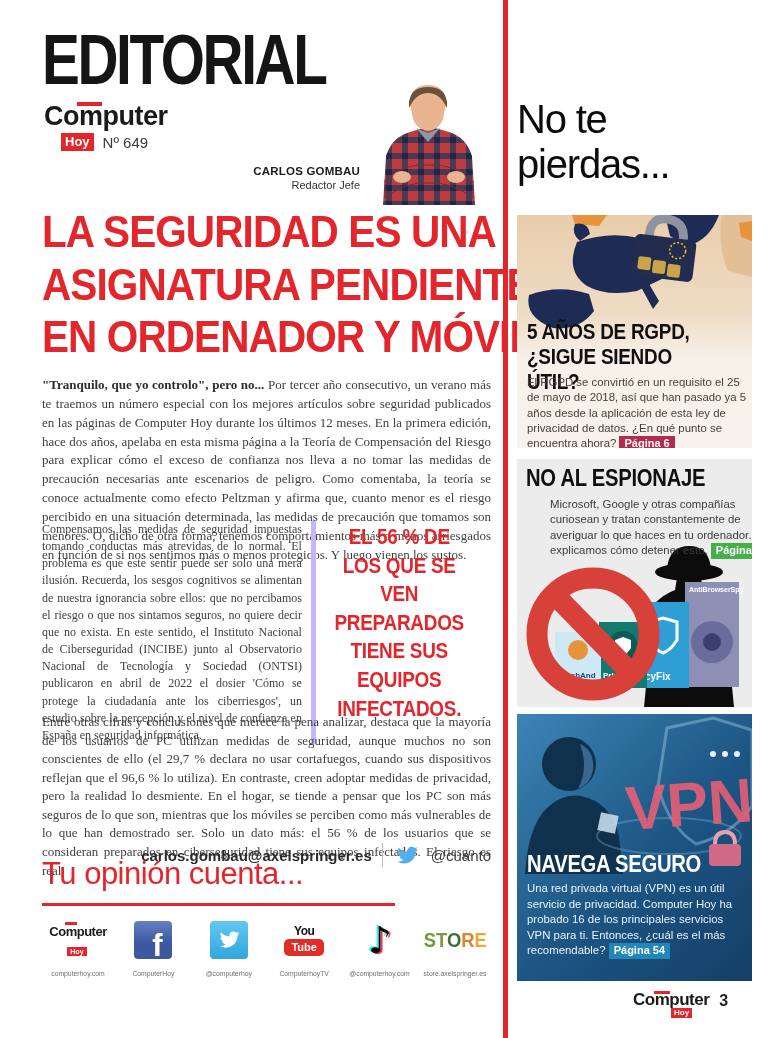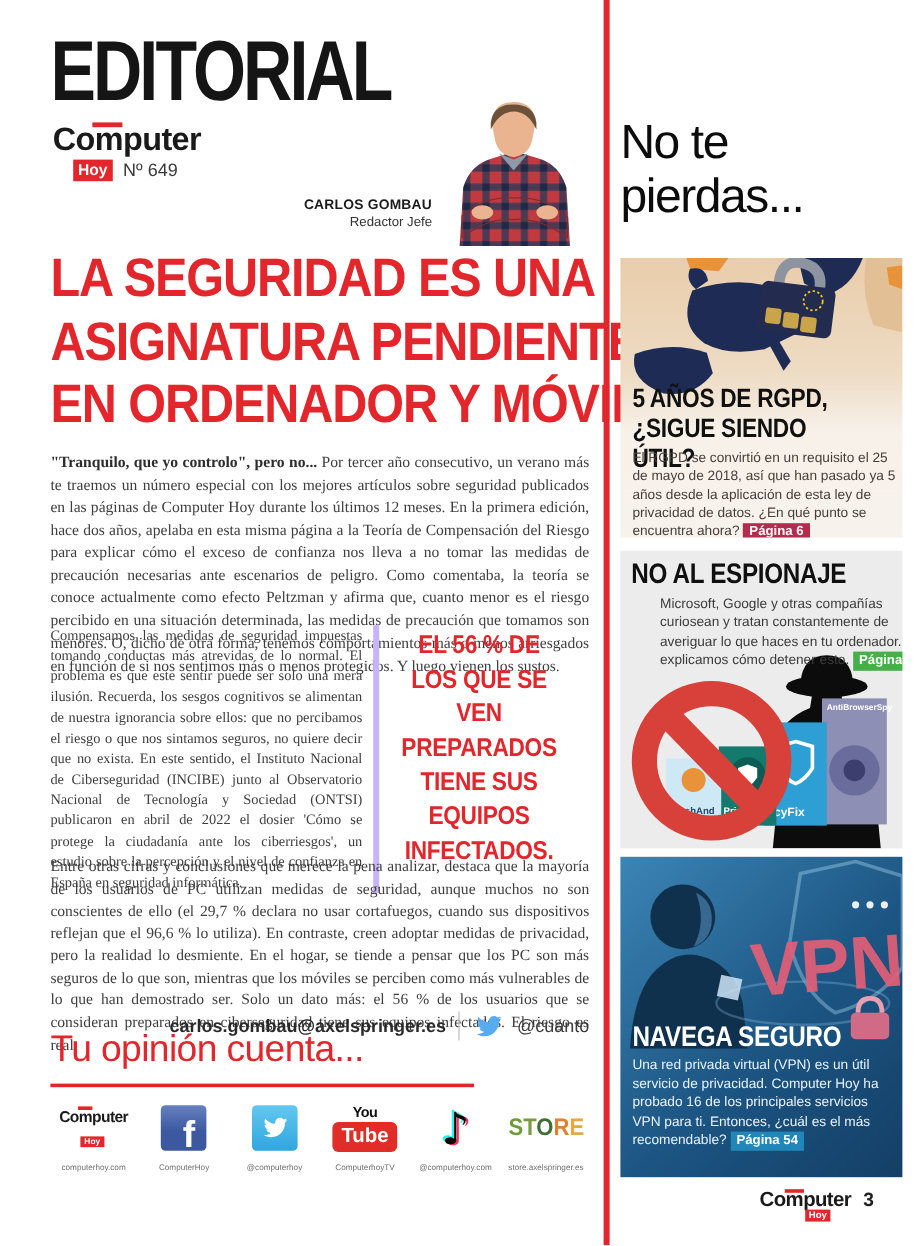--- a/index.html
+++ b/index.html
@@ -56,21 +56,21 @@
   .soc-cap{font-size:6.8px;color:#6f6f6f;margin-top:5px;white-space:nowrap;}
   .logo-mini .ch-word{font-size:13px;}
   .logo-mini .ch-bar{left:16px;top:0;width:12px;height:2.5px;}
   .logo-mini .hoy-box{font-size:7px;padding:1px 3px;margin-left:18px;margin-top:1px;}
   .sq-icon{width:38px;height:38px;border-radius:4px;display:flex;align-items:flex-end;justify-content:center;overflow:hidden;}
   .fb{background:linear-gradient(#6580c0,#3c59a0 58%);}
   .fb-f{color:#fff;font-size:31px;font-weight:800;line-height:.85;margin-right:-8px;}
   .tw{background:linear-gradient(#62c8f0,#31a5de);align-items:center;}
   .yt{display:flex;flex-direction:column;align-items:center;}
   .yt-you{font-size:12px;font-weight:900;color:#111;letter-spacing:-.5px;}
-  .yt-tube{background:#e02d27;color:#fff;font-size:17px;font-weight:800;padding:2px 7px 3px;border-radius:5px;margin-top:1px;}
+  .yt-tube{background:#e02d27;color:#fff;font-size:11px;font-weight:800;padding:2px 7px 3px;border-radius:5px;margin-top:1px;}
   .tiktok-note{font-family:"DejaVu Sans",sans-serif;font-size:37px;color:#080808;line-height:1;
     text-shadow:-2px -1px 0 #25f4ee,2px 1px 0 #fe2c55;}
   .store-word{font-size:20px;font-weight:900;letter-spacing:0;transform:scaleX(.92);transform-origin:center;}
 
   
   .side-rule{left:503px;top:0;width:5px;height:1038px;background:#e2262b;}
   .side-title{left:517px;top:97px;font-size:40px;line-height:1.12;color:#0c0c0c;letter-spacing:-1.2px;}
   .card{left:517px;width:235px;overflow:hidden;}
   .card1{top:215px;height:233px;background:linear-gradient(#e9cdab,#eedcc4 42%,#f7f1ea 62%,#f8f2ec);}
   .card1-title{position:absolute;left:10px;top:104px;font-size:22px;line-height:1.14;font-weight:900;

